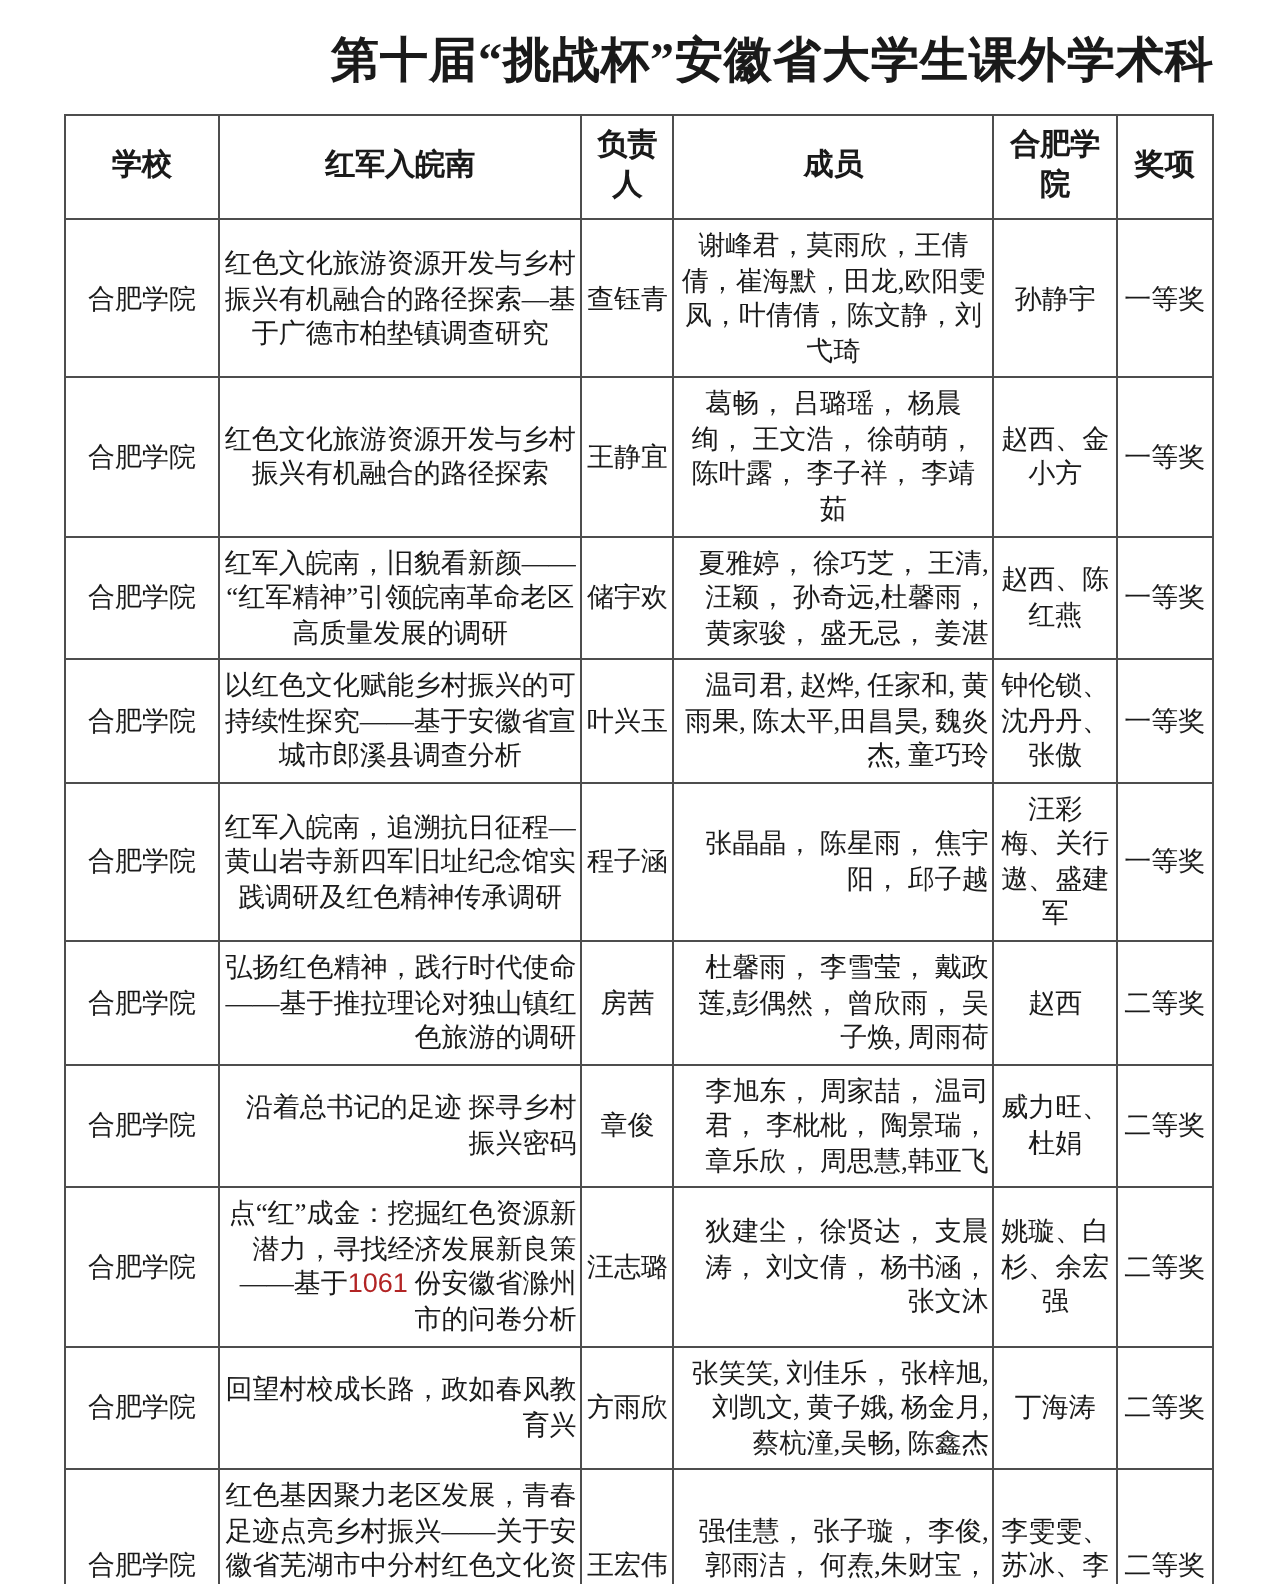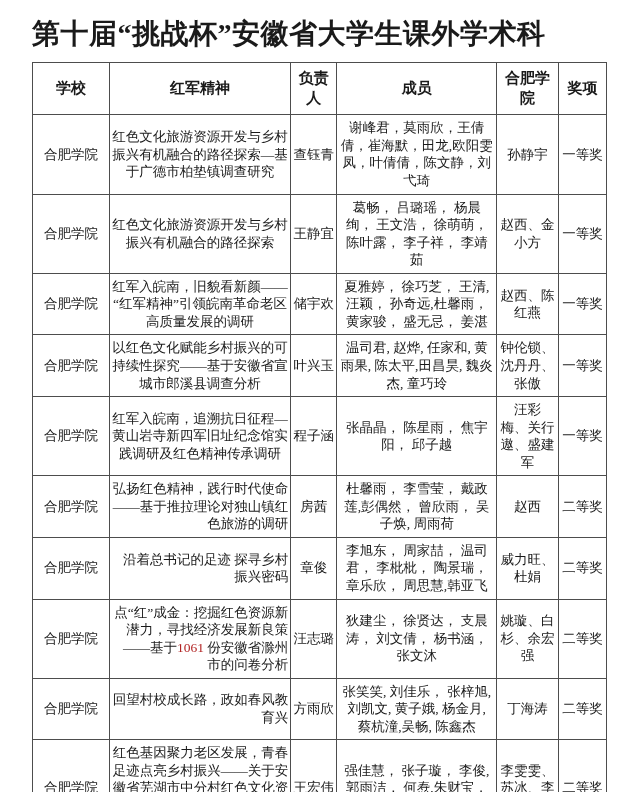--- a/index.html
+++ b/index.html
@@ -11,23 +11,23 @@
   }
   .page {
     width: 639px;
     height: 792px;
     box-sizing: border-box;
     padding: 12px 32px 0 32px;
     background: #ffffff;
     overflow: hidden;
   }
   .title {
-    text-align: left;
+    text-align: right;
     font-weight: bold;
-    font-size: 28px;
+    font-size: 24px;
     line-height: 1.3;
     letter-spacing: 0.5px;
     margin: 4px 0 10px 0;
   }
   table.awards {
     width: 100%;
     border-collapse: collapse;
     table-layout: fixed;
     font-size: 13.5px;
   }
@@ -45,25 +45,25 @@
     text-align: center;
     padding: 6px 2px;
   }
   td[data-field="school"],
   td[data-field="leader"],
   td[data-field="teacher"],
   td[data-field="award"] {
     text-align: center;
   }
   td[data-field="work"]   { text-align: right; }
-  td[data-field="members"]{ text-align: center; }
+  td[data-field="members"]{ text-align: right; }
   tbody tr:nth-child(-n+5) td[data-field="work"]    { text-align: center; }
   tbody tr:nth-child(-n+2) td[data-field="members"] { text-align: center; }
   .hl {
-    font-family: Liberation Serif, serif;
+    font-family: Liberation Sans, sans-serif;
   }
   col.c-school  { width: 13.4%; }
   col.c-work    { width: 31.6%; }
   col.c-leader  { width: 8.0%;  }
   col.c-members { width: 27.9%; }
   col.c-teacher { width: 10.7%; }
   col.c-award   { width: 8.4%;  }
 </style>
 </head>
 <body>
@@ -78,21 +78,21 @@
       <col class="c-school">
         <col class="c-work">
         <col class="c-leader">
       <col class="c-members">
         <col class="c-teacher">
         <col class="c-award">
     </colgroup>
     <thead>
       <tr>
         <th>学校</th>
-        <th>红军精神</th>
+        <th>红军入皖南</th>
         <th>负责人</th>
         <th>成员</th>
         <th>合肥学院</th>
         <th>奖项</th>
       </tr>
     </thead>
     <tbody id="awards-body">
   <tr>
     <td data-field="school">合肥学院</td>
     <td data-field="work">红色文化旅游资源开发与乡村振兴有机融合的路径探索—基于广德市柏垫镇调查研究</td>

